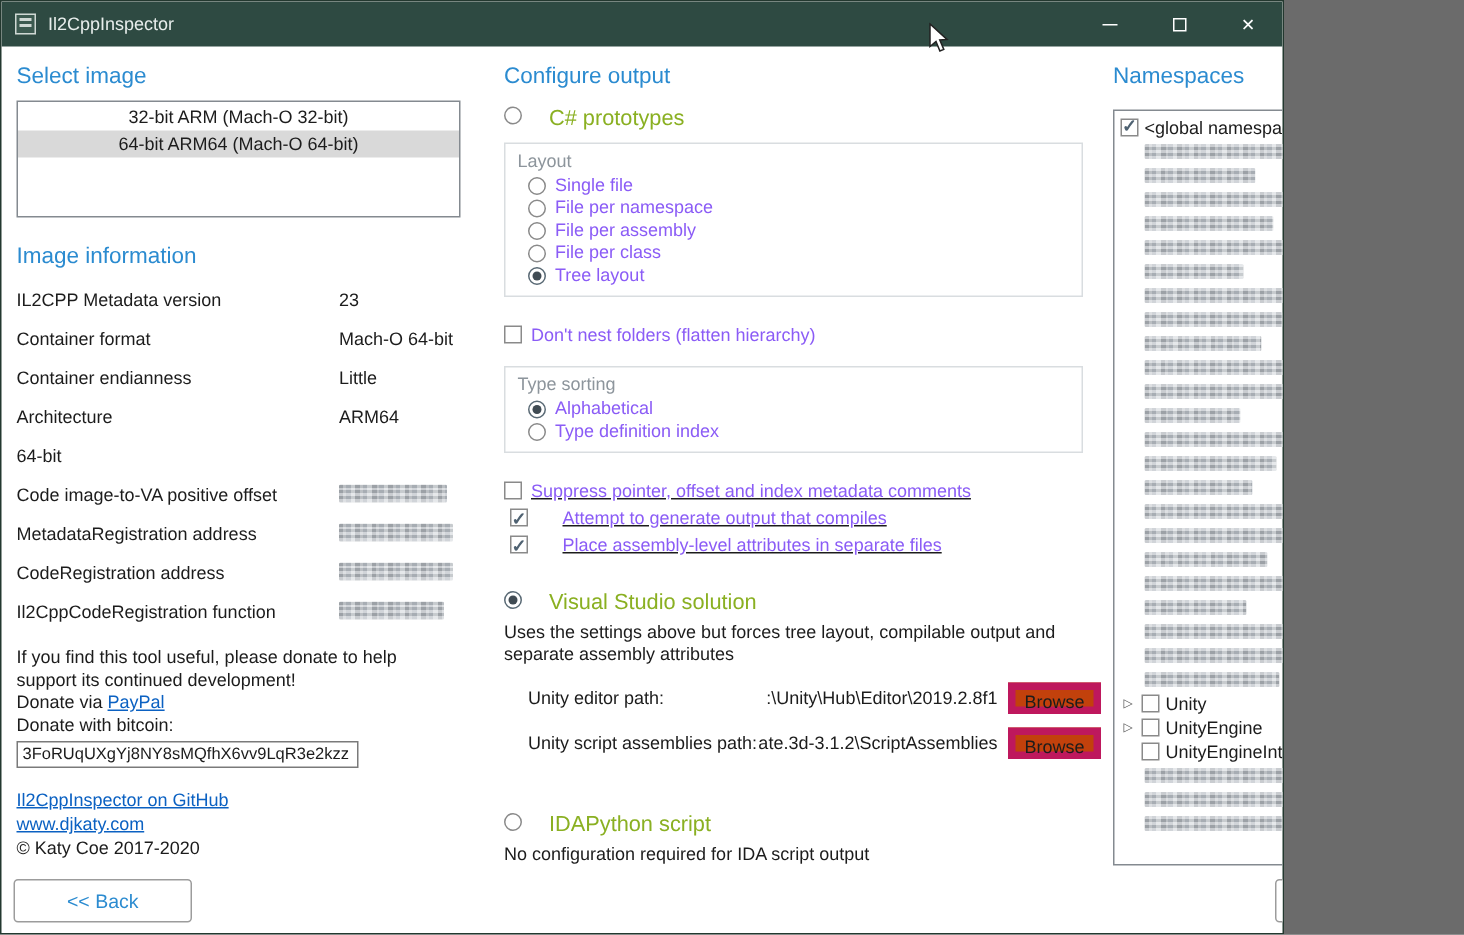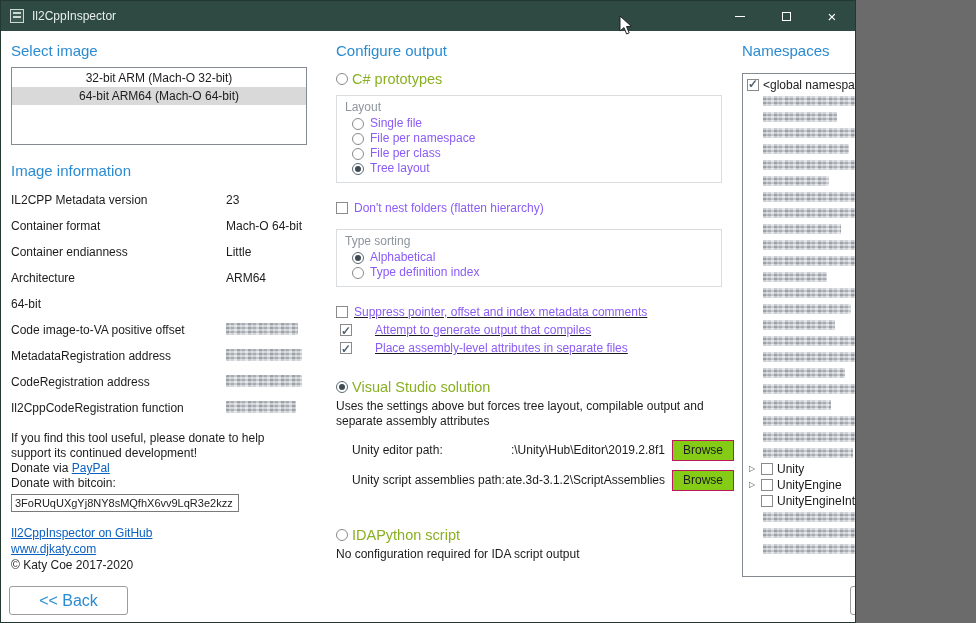--- a/index.html
+++ b/index.html
@@ -19,28 +19,28 @@
   .link{color:var(--link-blue,#0b61c2);text-decoration:underline;cursor:pointer;}
   .redact{display:inline-block;height:12px;border-radius:1px;filter:blur(.5px);
     background-image:
       repeating-linear-gradient(0deg, rgba(255,255,255,.38) 0 2px, rgba(0,0,0,.07) 2px 4px),
       repeating-linear-gradient(90deg,#a8adb3 0 3px,#c9cdd2 3px 5px,#b4bac1 5px 8px,#d6dade 8px 11px);}
   .radio{width:12px;height:12px;border:1px solid #8a8a8a;border-radius:50%;background:#fff;display:inline-block;position:relative;flex:none;}
   .radio.selected{border-color:#5a6a75;}
   .radio.selected::after{content:"";position:absolute;left:2px;top:2px;right:2px;bottom:2px;border-radius:50%;background:#404b53;}
   .checkbox{width:12px;height:12px;border:1px solid #8a8a8a;background:#fff;display:inline-block;position:relative;flex:none;}
   .checkbox.checked::after{content:"\2713";position:absolute;left:0px;top:-3px;font-size:12px;font-weight:bold;color:#4f6272;}
-  .opt-row{display:flex;align-items:center;gap:4px;}
+  .opt-row{display:flex;gap:18px;}
   .opt-green{color:var(--option-green,#8ab022);font-size:14.5px;}
   .groupbox{border:1px solid #d9dde0;padding:4px 8px 6px;width:386px;}
   .gb-label{color:#8d959c;font-size:12px;line-height:15px;margin-bottom:1px;}
   .radio-row,.chk-row{display:flex;align-items:center;gap:6px;font-size:12px;color:#8b5cf6;line-height:15px;}
   .radio-row{padding-left:7px;}
   .chk-row{line-height:18px;}
-  .big-btn{position:absolute;width:119px;height:29px;background:#fff;border:1px solid #9c9c9c;border-radius:3px;color:var(--heading-blue,#2b8bd0);font-size:16px;cursor:pointer;}
+  .big-btn{position:absolute;width:119px;height:29px;background:#fff;border:1px solid #9c9c9c;border-radius:3px;color:var(--heading-blue,#2b8bd0);font-size:13px;cursor:pointer;}
   
   .left-panel{position:absolute;left:10px;top:40px;width:296px;font-size:12px;color:#1c1c1c;}
   .listbox{border:1px solid #848a90;margin-top:6px;height:78px;padding:1px 0;text-align:center;}
   .lb-item{padding:1px 5px;line-height:16px;cursor:default;}
   .lb-item.selected{background:var(--selection-gray,#d9d9d9);}
   .info-table{margin-top:12px;}
   .info-row{display:flex;height:26px;align-items:flex-start;line-height:14px;}
   .info-label{width:215px;flex:none;}
   .info-value{flex:1;}
   .h-ii{margin-top:16px;}
@@ -56,21 +56,21 @@
   .sec-radio{margin:4px 0 8px;}
   .gb-margin{margin-bottom:16px;}
   .flatten{margin:12px 0 12px;}
   .chk-stack{margin-top:14px;text-decoration:underline;}
   .chk-stack .indent{margin-left:4px;gap:23px;}
   .vs-block{margin-top:22px;}
   .vs-desc{line-height:15px;margin:4px 0 10px;width:392px;}
   .path-row{display:flex;align-items:center;margin:0 0 8px;padding-left:16px;height:22px;}
   .path-label{flex:none;}
   .path-value{flex:1;text-align:right;padding-right:7px;white-space:nowrap;overflow:hidden;}
-  .btn-browse{flex:none;width:62px;height:21px;background:#84cc16;border:1px solid #be185d;font-size:12px;color:#1c1c1c;cursor:pointer;}
+  .btn-browse{flex:none;width:62px;height:21px;background:#c2410c;border:5px solid #be185d;font-size:12px;color:#1c1c1c;cursor:pointer;text-align:right;}
   .ida-block{margin-top:36px;}
   .ida-desc{margin-top:4px;line-height:15px;}
   
   .right-panel{position:absolute;left:741px;top:40px;width:224px;font-size:12px;color:#1c1c1c;}
   .ns-box{border:1px solid #848a90;margin-top:12px;height:504px;padding:3px 4px;overflow:hidden;}
   .ns-row{display:flex;align-items:center;gap:4px;height:16px;}
   .ns-indent{width:12px;flex:none;}
   .expander{width:10px;flex:none;font-size:8px;color:#555;text-align:center;line-height:16px;}
   .ns-label{line-height:16px;}
   .ns-box .redact{height:10px;}
@@ -178,20 +178,24 @@
       <label class="radio-row">
           <span class="radio"></span>
           <span>Single file</span>
         </label>
       <label class="radio-row">
           <span class="radio"></span>
           <span>File per namespace</span>
         </label>
       <label class="radio-row">
           <span class="radio"></span>
+          <span>File per assembly</span>
+        </label>
+      <label class="radio-row">
+          <span class="radio"></span>
           <span>File per class</span>
         </label>
       <label class="radio-row">
           <span class="radio selected"></span>
           <span>Tree layout</span>
         </label>
     </div>
 
     <label class="chk-row flatten">
       <span class="checkbox"></span>

